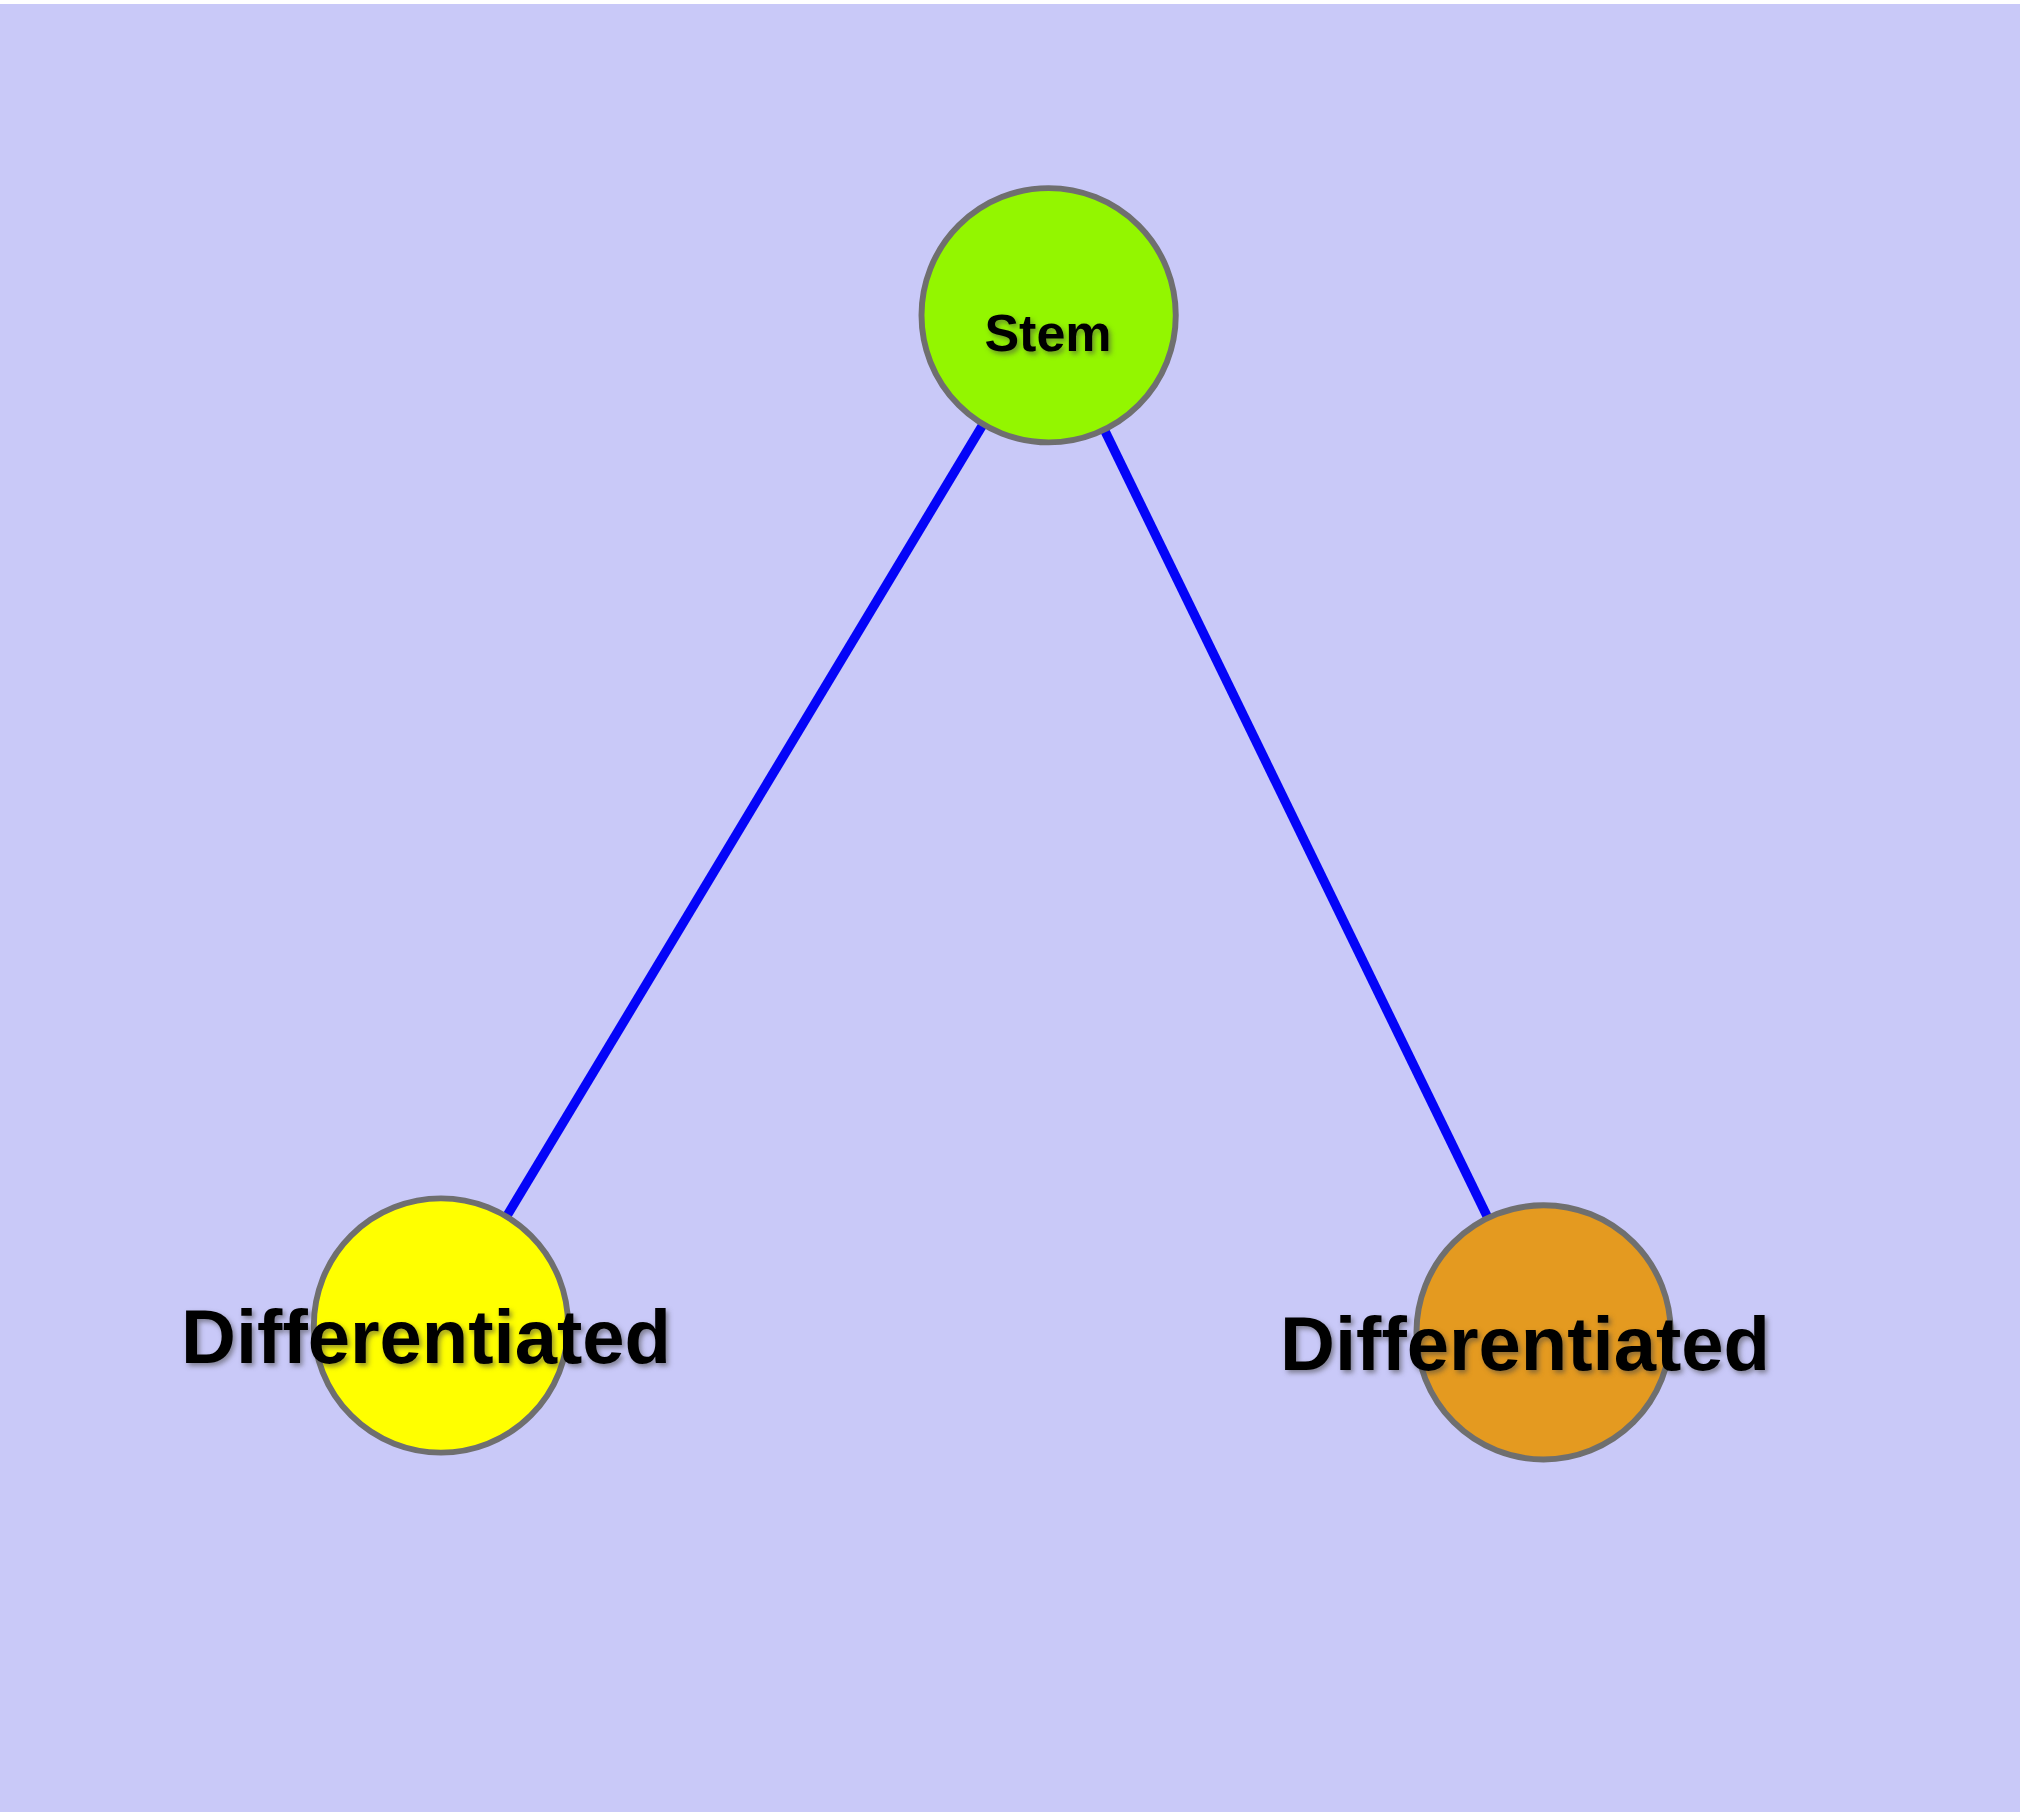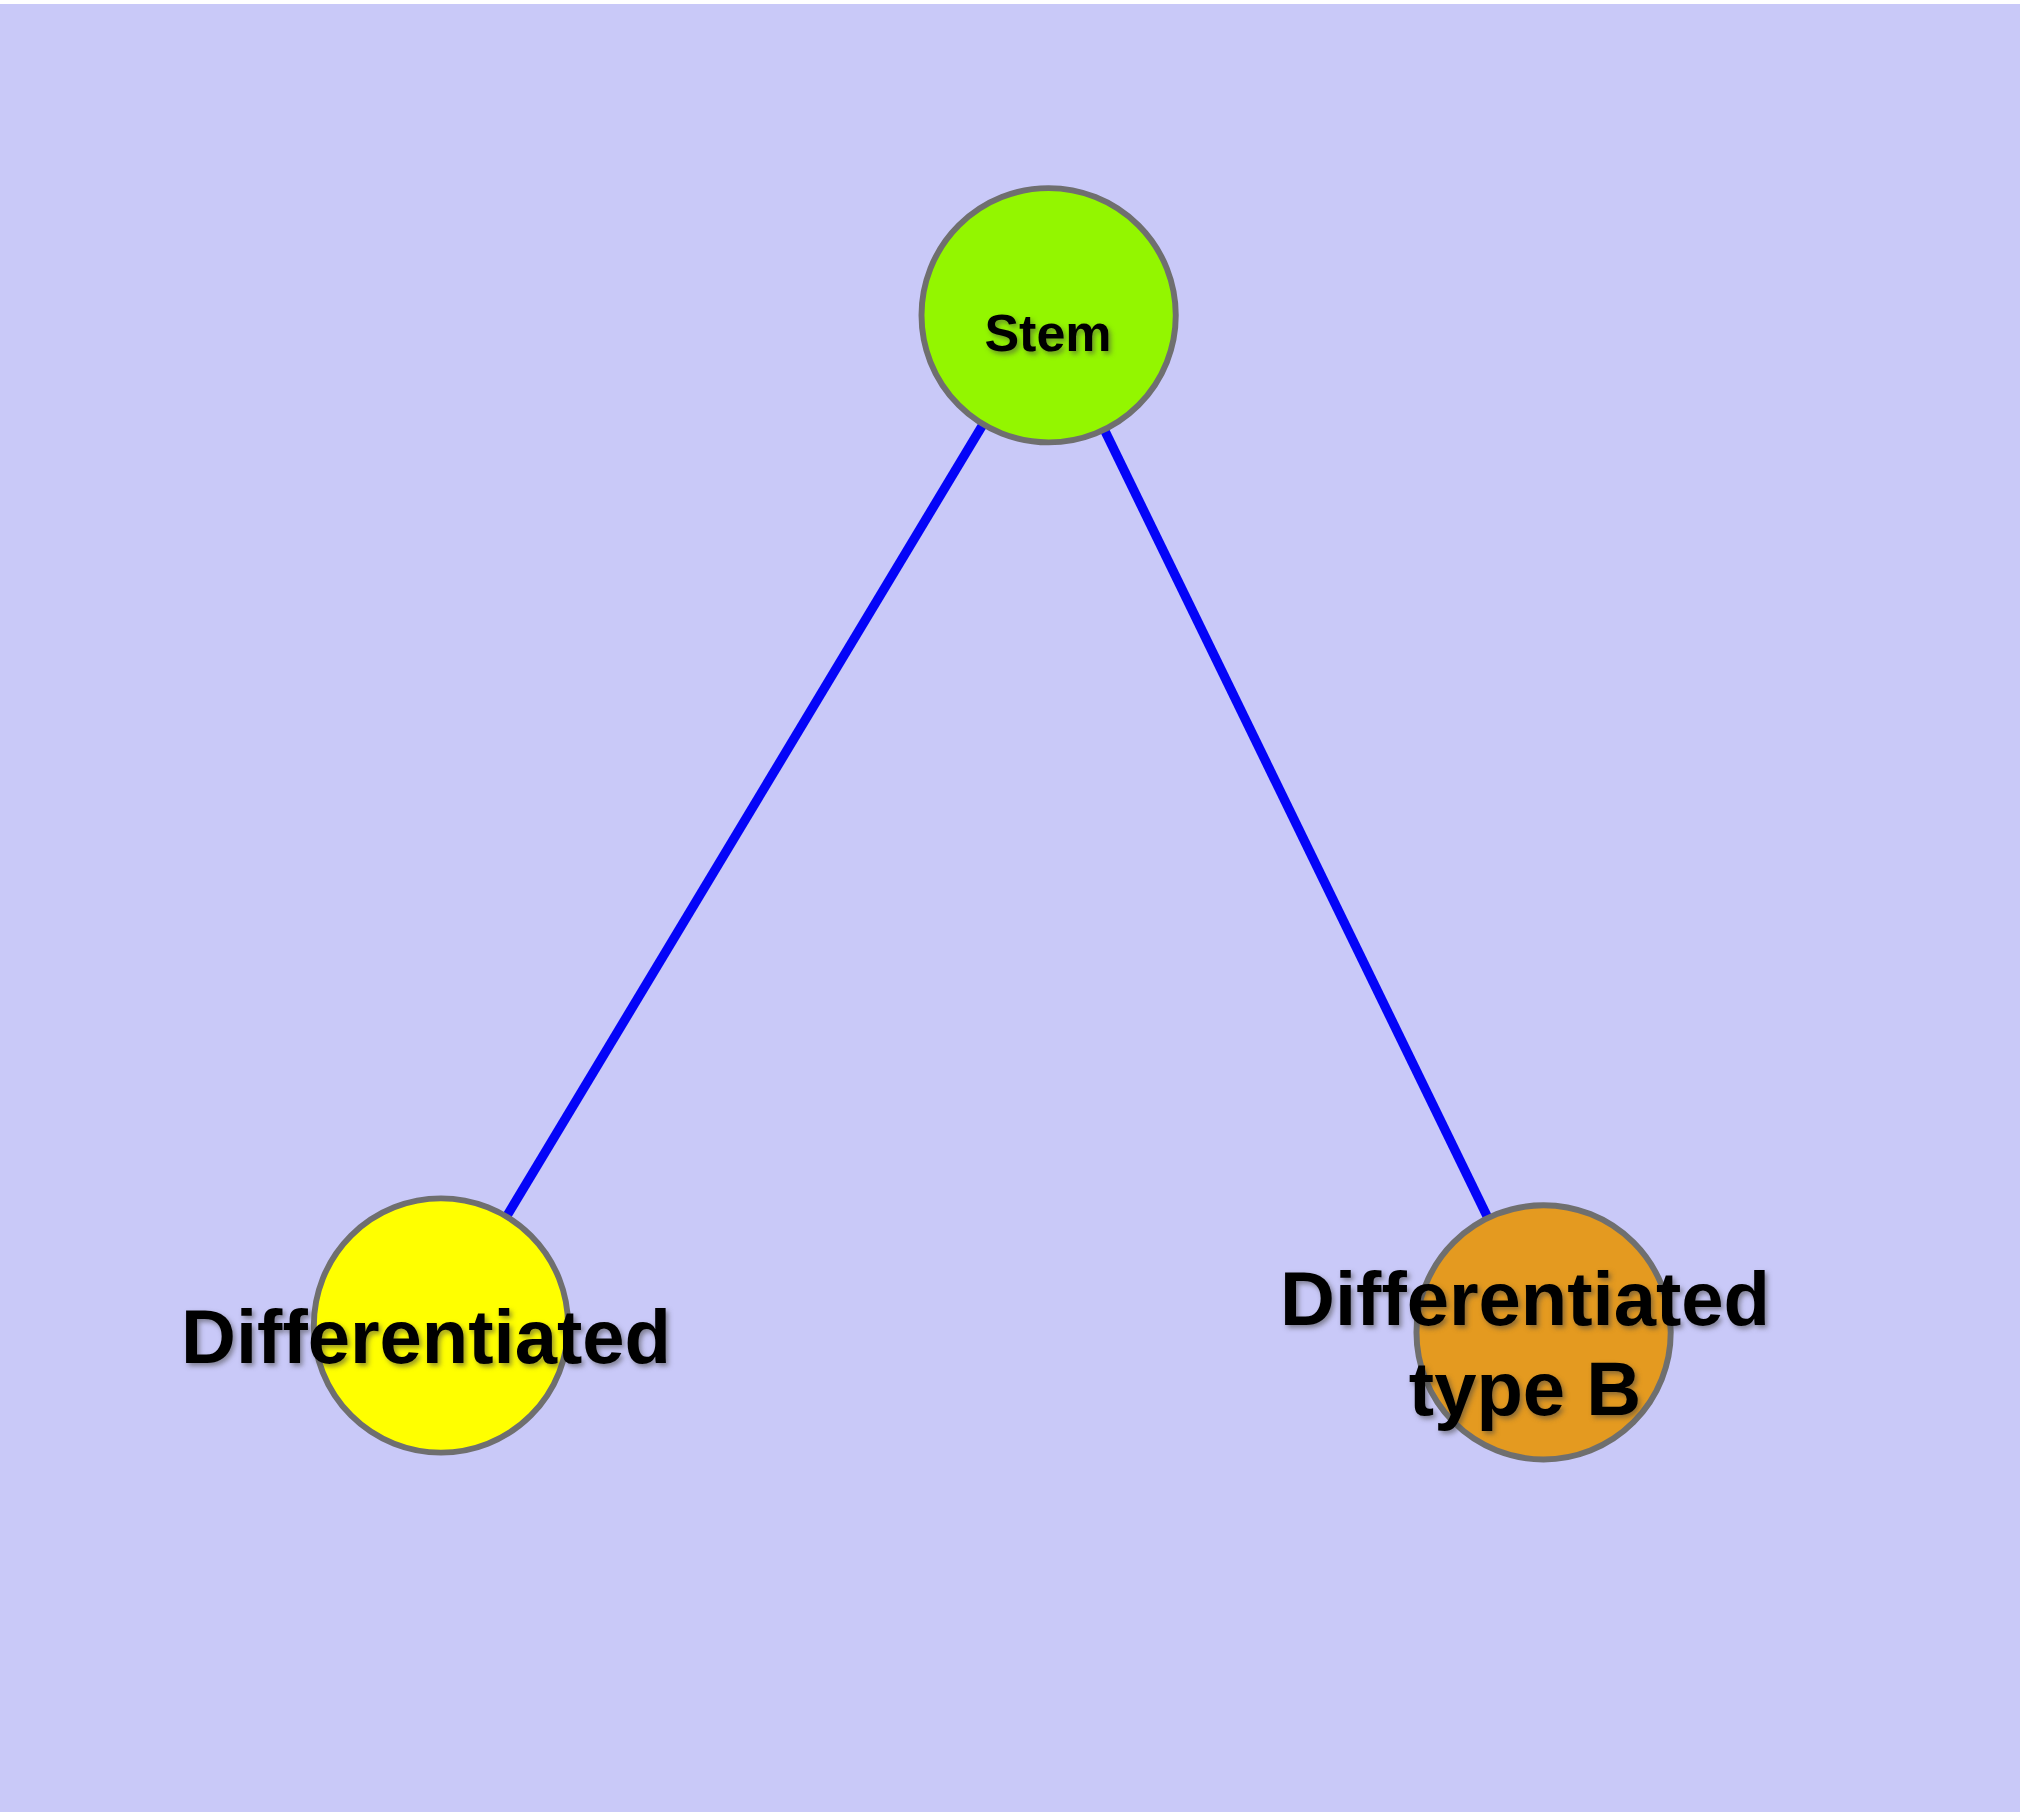--- a/index.html
+++ b/index.html
@@ -88,17 +88,16 @@
   <div class="label label-stem">
     <span class="line">Stem</span>
   </div>
 
   <div class="label label-a">
     <span class="line">Differentiated</span>
   </div>
 
   <div class="label label-b">
     <span class="line">Differentiated</span>
-    <span class="line">type B</span>
   </div>
 
 </div>
 
 
 </body></html>

